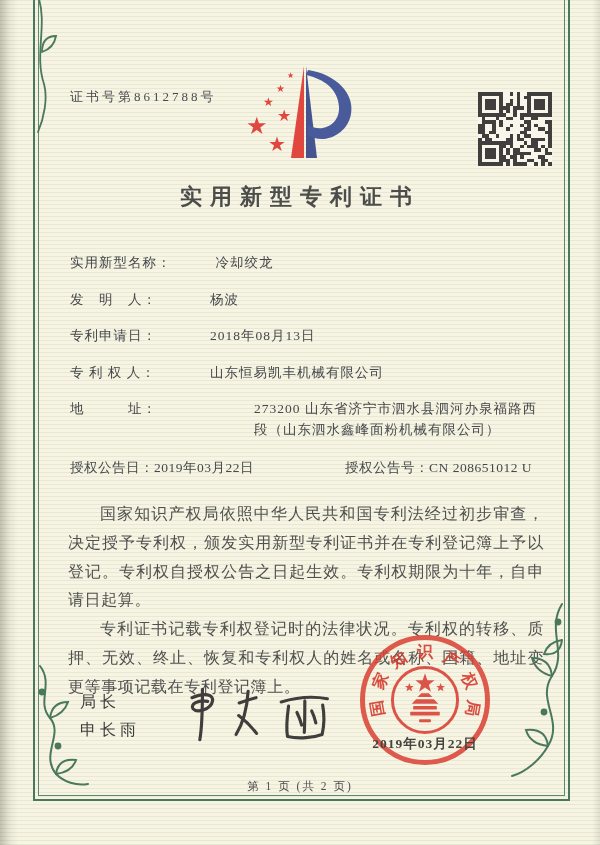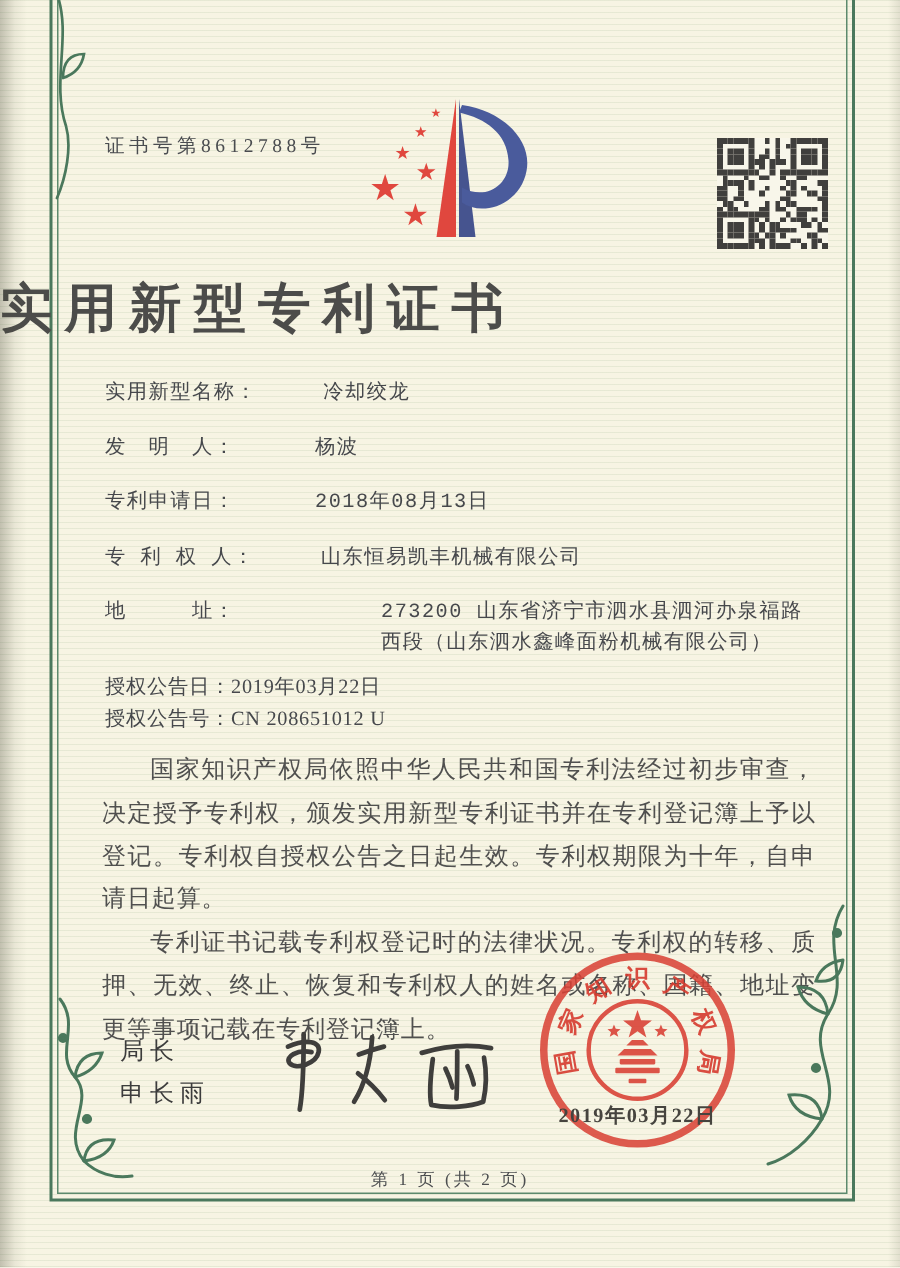--- a/index.html
+++ b/index.html
@@ -22,27 +22,27 @@
   .corner-ornament{position:absolute;z-index:4;color:#4a785c;}
   .cert-no{position:absolute;left:70px;top:88px;font-size:13px;letter-spacing:3px;
     color:#4a4c50;}
   .logo{position:absolute;left:238px;top:58px;width:124px;height:116px;}
   .logo .star{position:absolute;color:#e0473e;line-height:1;}
   .qr{position:absolute;left:478px;top:92px;width:74px;height:74px;
     display:grid;grid-template-columns:repeat(21,1fr);grid-template-rows:repeat(21,1fr);
     background:#f8f6ea;}
   .qr i{display:block;}
   .qr i.b{background:#403f3d;}
-  .title{position:absolute;left:0;right:0;top:182px;text-align:left;
-    font-size:35px;font-weight:bold;letter-spacing:8px;color:#4c4c4a;}
+  .title{position:absolute;left:0;right:0;top:182px;text-align:center;
+    font-size:22px;font-weight:bold;letter-spacing:8px;color:#4c4c4a;}
   .content{position:absolute;left:70px;right:58px;top:252px;font-size:13.5px;color:#46484c;}
-  .field-row{display:flex;margin-bottom:15.5px;line-height:21px;letter-spacing:1px;font-family:Liberation Mono, monospace;}
+  .field-row{display:flex;margin-bottom:15.5px;line-height:21px;letter-spacing:1px;}
   .field-label{flex:0 0 auto;min-width:96px;white-space:pre;}
   .field-value{flex:1 1 auto;margin-left:44px;}
-  .grant-row{display:flex;margin-top:7px;line-height:21px;letter-spacing:0.5px;flex-direction:column;}
+  .grant-row{display:flex;margin-top:17px;line-height:21px;letter-spacing:0.5px;}
   .grant-left{width:275px;flex:0 0 auto;}
   .paragraphs{position:absolute;left:68px;right:56px;top:500px;
     font-size:16px;line-height:1.8;color:#50504f;letter-spacing:0.6px;text-align:justify;}
   .paragraphs p{margin:0;text-indent:2em;}
   .signer{position:absolute;left:80px;top:688px;font-size:16px;color:#3c3c3c;
     line-height:28px;letter-spacing:4px;font-family:"Liberation Sans","DejaVu Sans",sans-serif;}
   .signature-svg{position:absolute;left:172px;top:672px;width:168px;height:84px;}
   
   .seal{position:absolute;left:360px;top:635px;width:130px;height:130px;z-index:6;}
   .seal-ring{position:absolute;inset:0;border:5px solid rgba(216,62,50,0.85);border-radius:50%;}

